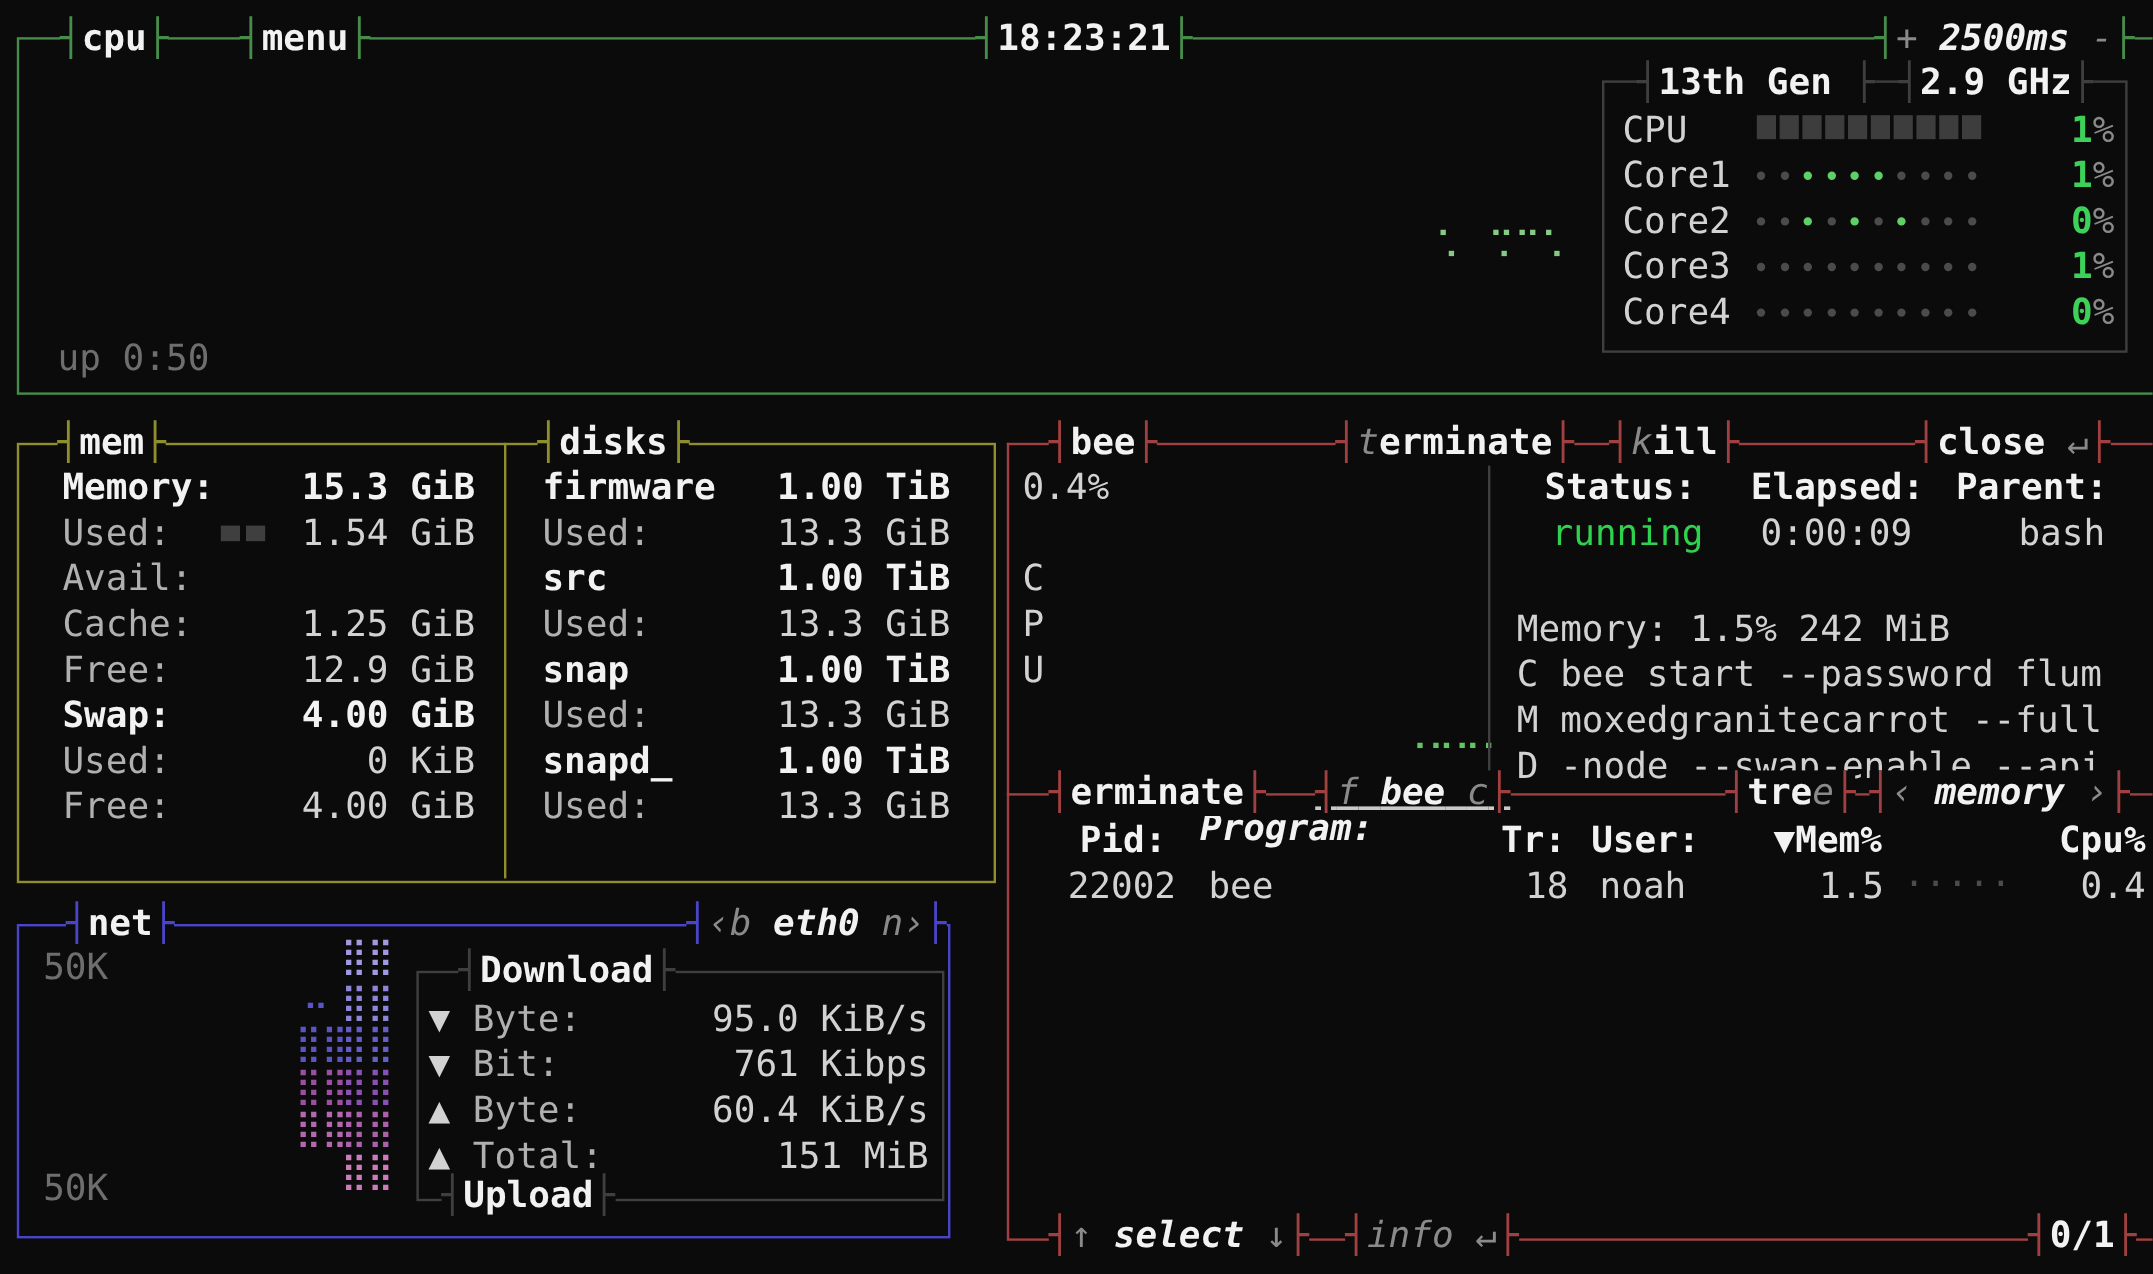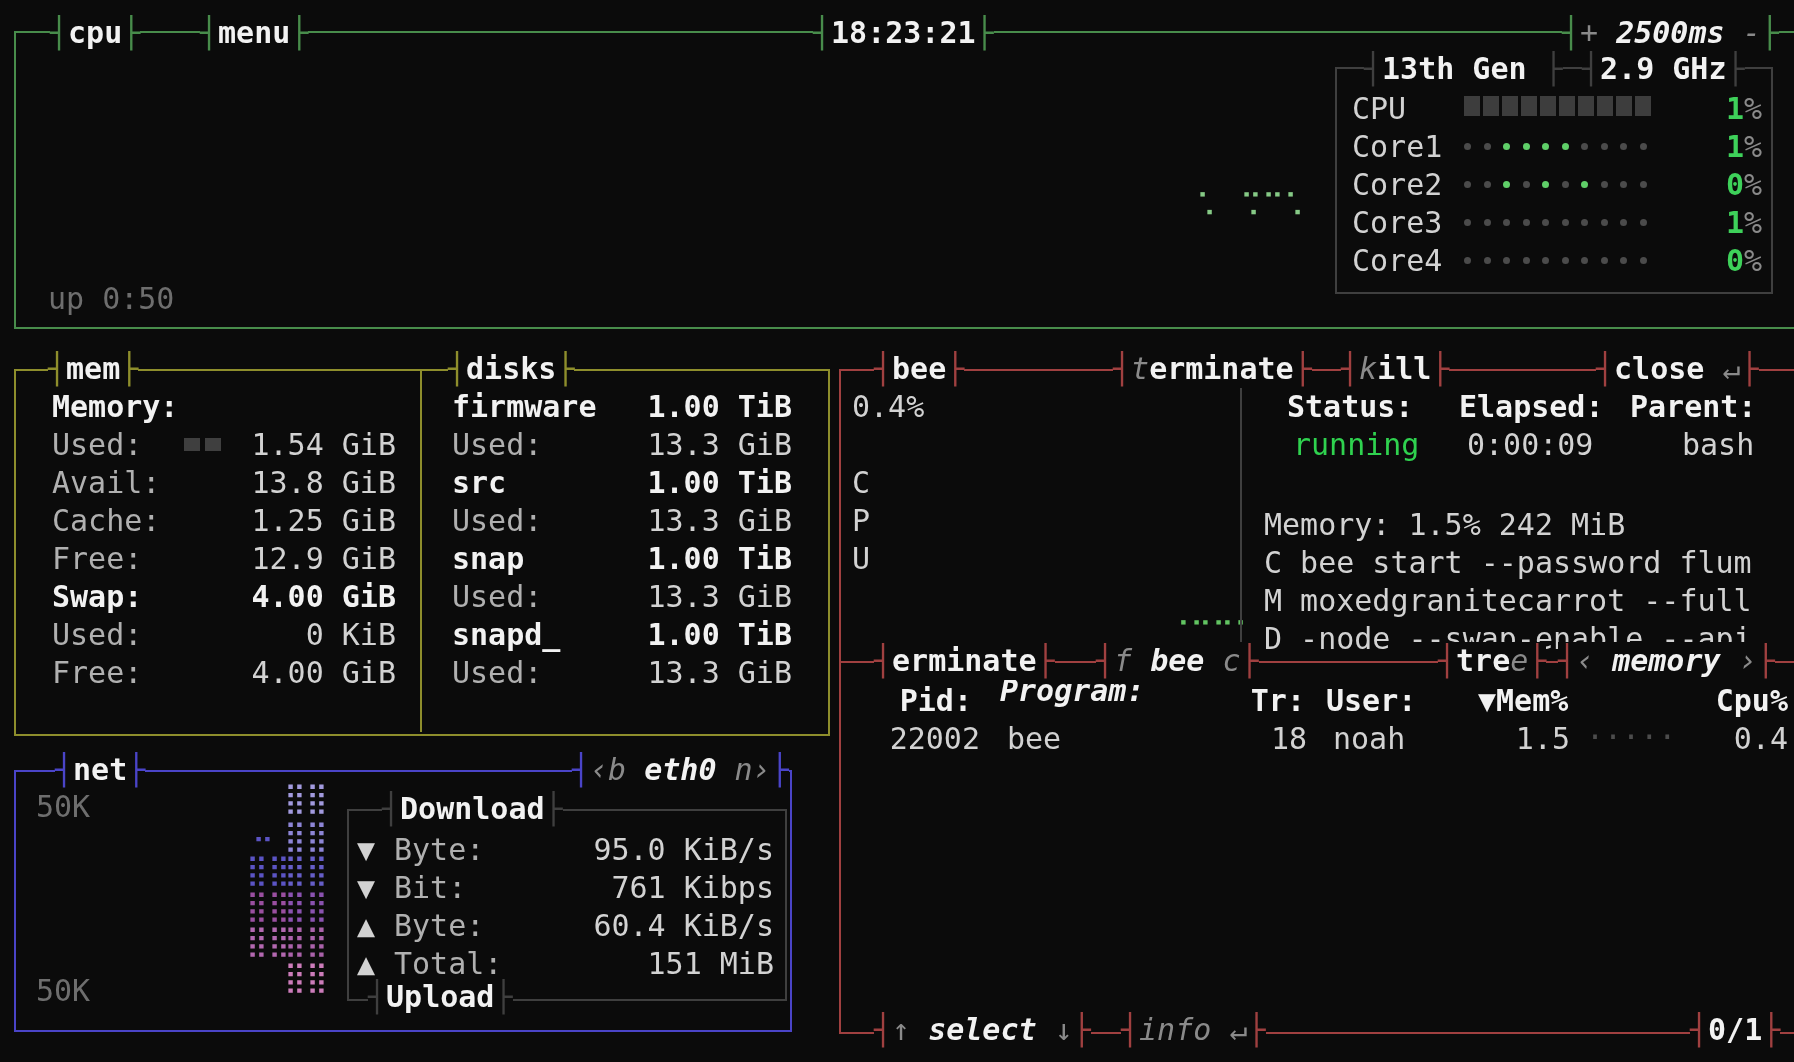--- a/index.html
+++ b/index.html
@@ -117,28 +117,28 @@
       <i class="dot" style="left: 175.5px; background: rgb(75, 75, 75);"></i>
     </div>
   <span class="t ra" style="left:1688px;top:242px;width:74px;"><b class="gr">0</b><i class="d">%</i></span>
 
   <div class="box" style="left:14px;top:369px;width:812px;height:363px;border-color:#8e8e2c;"></div>
   <div class="vline" style="left:420px;top:369px;height:363px;background:#8e8e2c;"></div>
   <span class="t title" style="left:48px;top:350px;"><i class="tko">┤</i><b class="w">mem</b><i class="tko">├</i></span>
   <span class="t title" style="left:448px;top:350px;"><i class="tko">┤</i><b class="w">disks</b><i class="tko">├</i></span>
 
   <span class="t w b" style="left:52px;top:388px;">Memory:</span>
+  <span class="t w b ra" style="left:150px;top:388px;width:246px;">15.3 GiB</span>
   <span class="t lbl" style="left:52px;top:426px;">Used:</span>
   <div id="mem-used-meter" style="position:absolute;left:184px;top:438px;width:60px;height:13px;">
       <i class="mblk" style="left: 0px;"></i>
       <i class="mblk" style="left: 21px;"></i>
     </div>
   <span class="t n ra" style="left:150px;top:426px;width:246px;">1.54 GiB</span>
   <span class="t lbl" style="left:52px;top:464px;">Avail:</span>
-  <span class="t n ra" style="left:150px;top:464px;width:246px;">13.8 GiB</span>
   <span class="t lbl" style="left:52px;top:502px;">Cache:</span>
   <span class="t n ra" style="left:150px;top:502px;width:246px;">1.25 GiB</span>
   <span class="t lbl" style="left:52px;top:540px;">Free:</span>
   <span class="t n ra" style="left:150px;top:540px;width:246px;">12.9 GiB</span>
   <span class="t w b" style="left:52px;top:578px;">Swap:</span>
   <span class="t w b ra" style="left:150px;top:578px;width:246px;">4.00 GiB</span>
   <span class="t lbl" style="left:52px;top:616px;">Used:</span>
   <span class="t n ra" style="left:150px;top:616px;width:246px;">0 KiB</span>
   <span class="t lbl" style="left:52px;top:654px;">Free:</span>
   <span class="t n ra" style="left:150px;top:654px;width:246px;">4.00 GiB</span>
@@ -201,21 +201,21 @@
   <span class="t grn" style="left:1293px;top:426px;">running</span>
   <span class="t n" style="left:1467px;top:426px;">0:00:09</span>
   <span class="t n" style="left:1682px;top:426px;">bash</span>
   <span class="t n" style="left:1264px;top:506px;">Memory: 1.5% 242 MiB</span>
   <span class="t n" style="left:1264px;top:544px;">C bee start --password flum</span>
   <span class="t n" style="left:1264px;top:582px;">M moxedgranitecarrot --full</span>
   <span class="t n" style="left:1264px;top:620px;">D -node --swap-enable --api</span>
 
   <div class="box" style="left:839px;top:661px;width:1000px;height:369px;border-color:#a04040;"></div>
   <span class="t title" style="left:874px;top:642px;"><i class="tkr">┤</i><b class="w">erminate</b><i class="tkr">├</i></span>
-  <span class="t title" style="left:1096px;top:642px;"><i class="tkr">┤</i><i class="d">f</i><b class="w"> <i class="w b">bee</i> </b><i class="d">c</i><i class="tkr">├</i></span>
+  <span class="t title" style="left:1096px;top:642px;text-decoration:underline;"><i class="tkr">┤</i><i class="d">f</i><b class="w"> <i class="w b">bee</i> </b><i class="d">c</i><i class="tkr">├</i></span>
   <span class="t title" style="left:1438px;top:642px;"><i class="tkr">┤</i><b class="w">tre</b><i class="d">e</i><i class="tkr">├</i></span>
   <span class="t title" style="left:1558px;top:642px;"><i class="tkr">┤</i><i class="d">‹</i><b class="w"> <i class="w b">memory</i> </b><i class="d">›</i><i class="tkr">├</i></span>
 
   <span class="t w b ra" style="left:874px;top:682px;width:98px;">Pid:</span>
   <span class="t w b" style="left:1000px;top:672px;font-style:italic;">Program:</span>
   <span class="t w b ra" style="left:1240px;top:682px;width:65px;">Tr:</span>
   <span class="t w b" style="left:1326px;top:682px;">User:</span>
   <span class="t w b" style="left:1478px;top:682px;">▼Mem%</span>
   <span class="t w b ra" style="left:1690px;top:682px;width:98px;">Cpu%</span>
 

